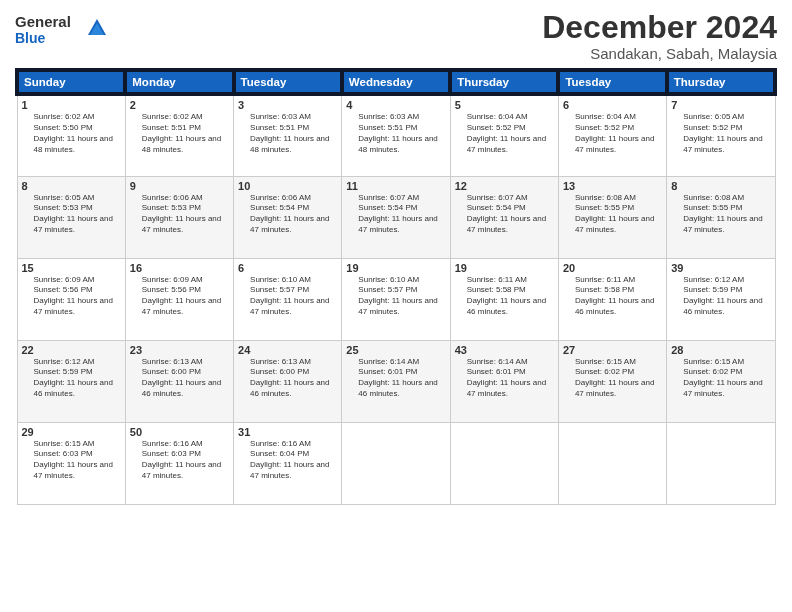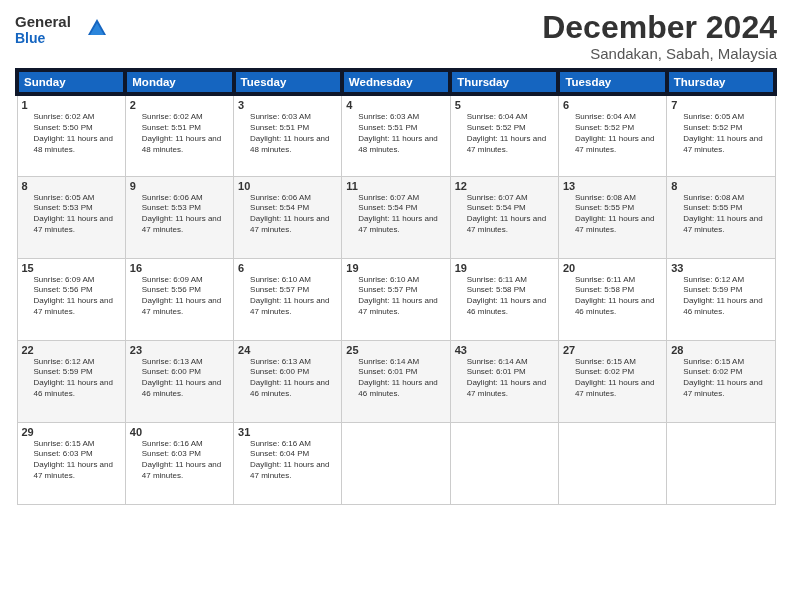--- a/index.html
+++ b/index.html
@@ -201,21 +201,21 @@
           </td>
           <td>
             <span class="day-num">19</span>
             <div class="cell-text">Sunrise: 6:11 AM<br>Sunset: 5:58 PM<br>Daylight: 11 hours and 46 minutes.</div>
           </td>
           <td>
             <span class="day-num">20</span>
             <div class="cell-text">Sunrise: 6:11 AM<br>Sunset: 5:58 PM<br>Daylight: 11 hours and 46 minutes.</div>
           </td>
           <td>
-            <span class="day-num">33</span>
+            <span class="day-num">39</span>
             <div class="cell-text">Sunrise: 6:12 AM<br>Sunset: 5:59 PM<br>Daylight: 11 hours and 46 minutes.</div>
           </td>
         </tr>
         <tr>
           <td>
             <span class="day-num">22</span>
             <div class="cell-text">Sunrise: 6:12 AM<br>Sunset: 5:59 PM<br>Daylight: 11 hours and 46 minutes.</div>
           </td>
           <td>
             <span class="day-num">23</span>
@@ -241,21 +241,21 @@
             <span class="day-num">28</span>
             <div class="cell-text">Sunrise: 6:15 AM<br>Sunset: 6:02 PM<br>Daylight: 11 hours and 47 minutes.</div>
           </td>
         </tr>
         <tr>
           <td>
             <span class="day-num">29</span>
             <div class="cell-text">Sunrise: 6:15 AM<br>Sunset: 6:03 PM<br>Daylight: 11 hours and 47 minutes.</div>
           </td>
           <td>
-            <span class="day-num">40</span>
+            <span class="day-num">50</span>
             <div class="cell-text">Sunrise: 6:16 AM<br>Sunset: 6:03 PM<br>Daylight: 11 hours and 47 minutes.</div>
           </td>
           <td>
             <span class="day-num">31</span>
             <div class="cell-text">Sunrise: 6:16 AM<br>Sunset: 6:04 PM<br>Daylight: 11 hours and 47 minutes.</div>
           </td>
           <td class="empty-cell"></td>
           <td class="empty-cell"></td>
           <td class="empty-cell"></td>
           <td class="empty-cell"></td>

